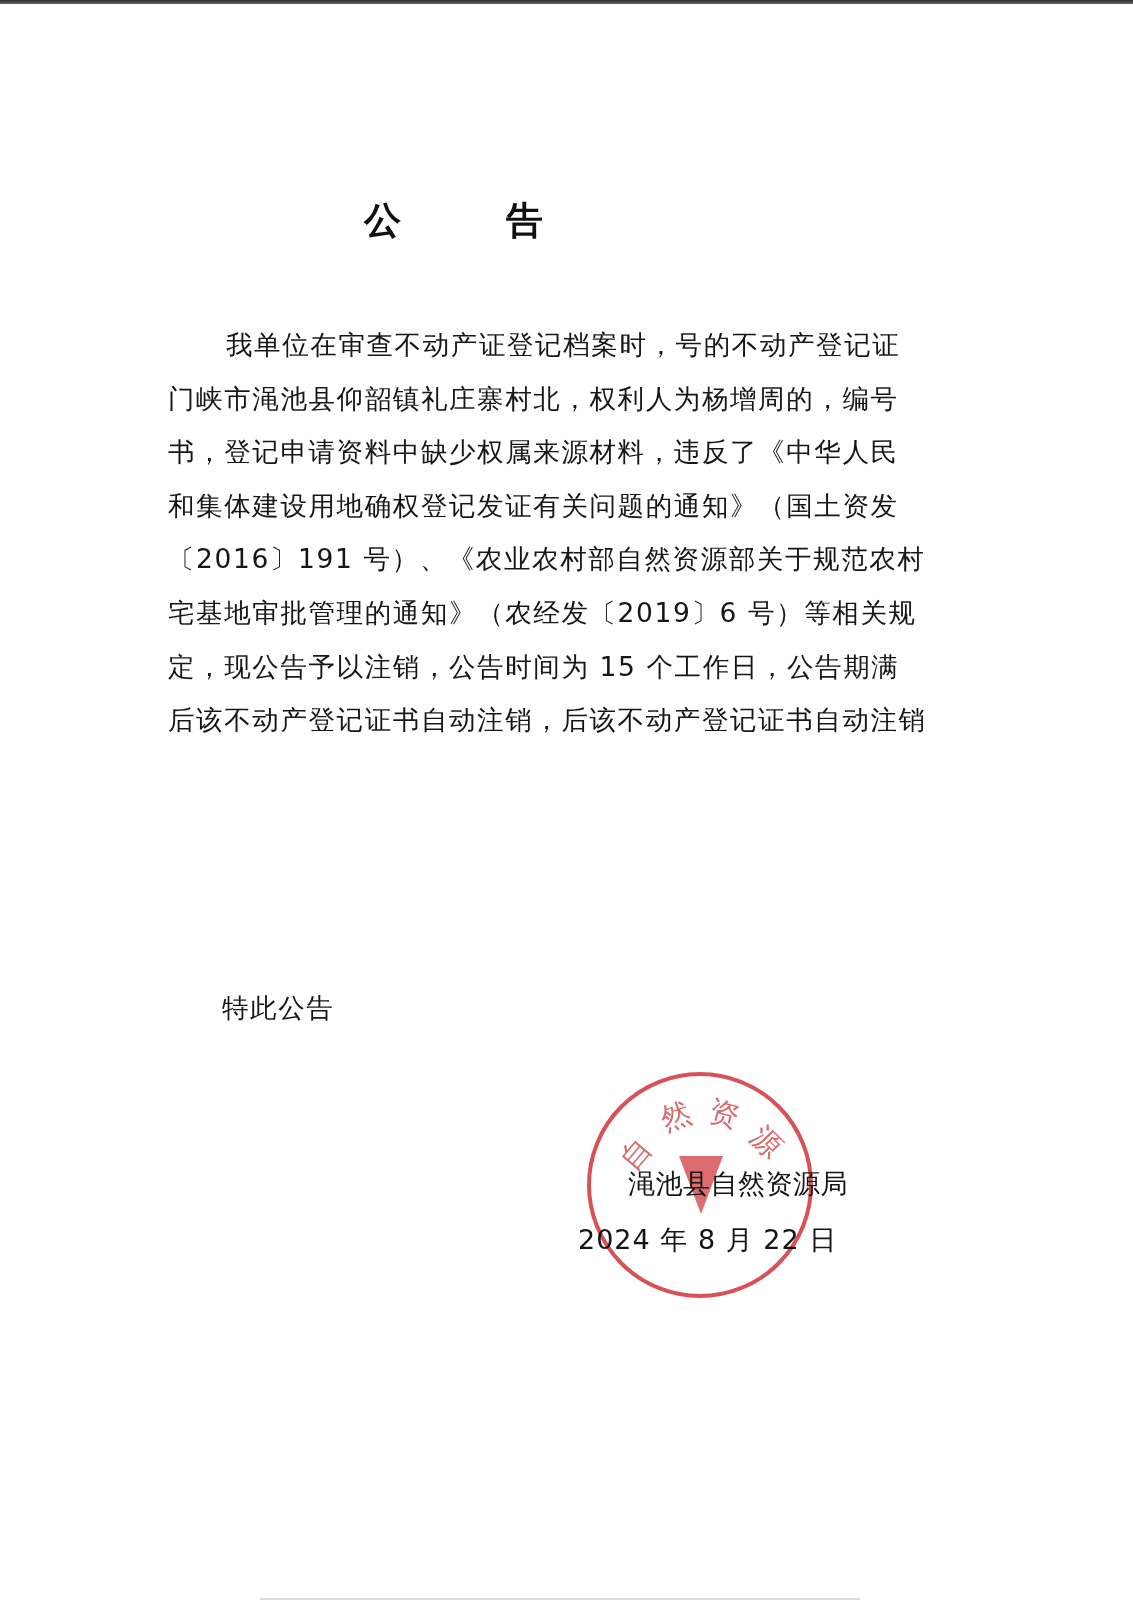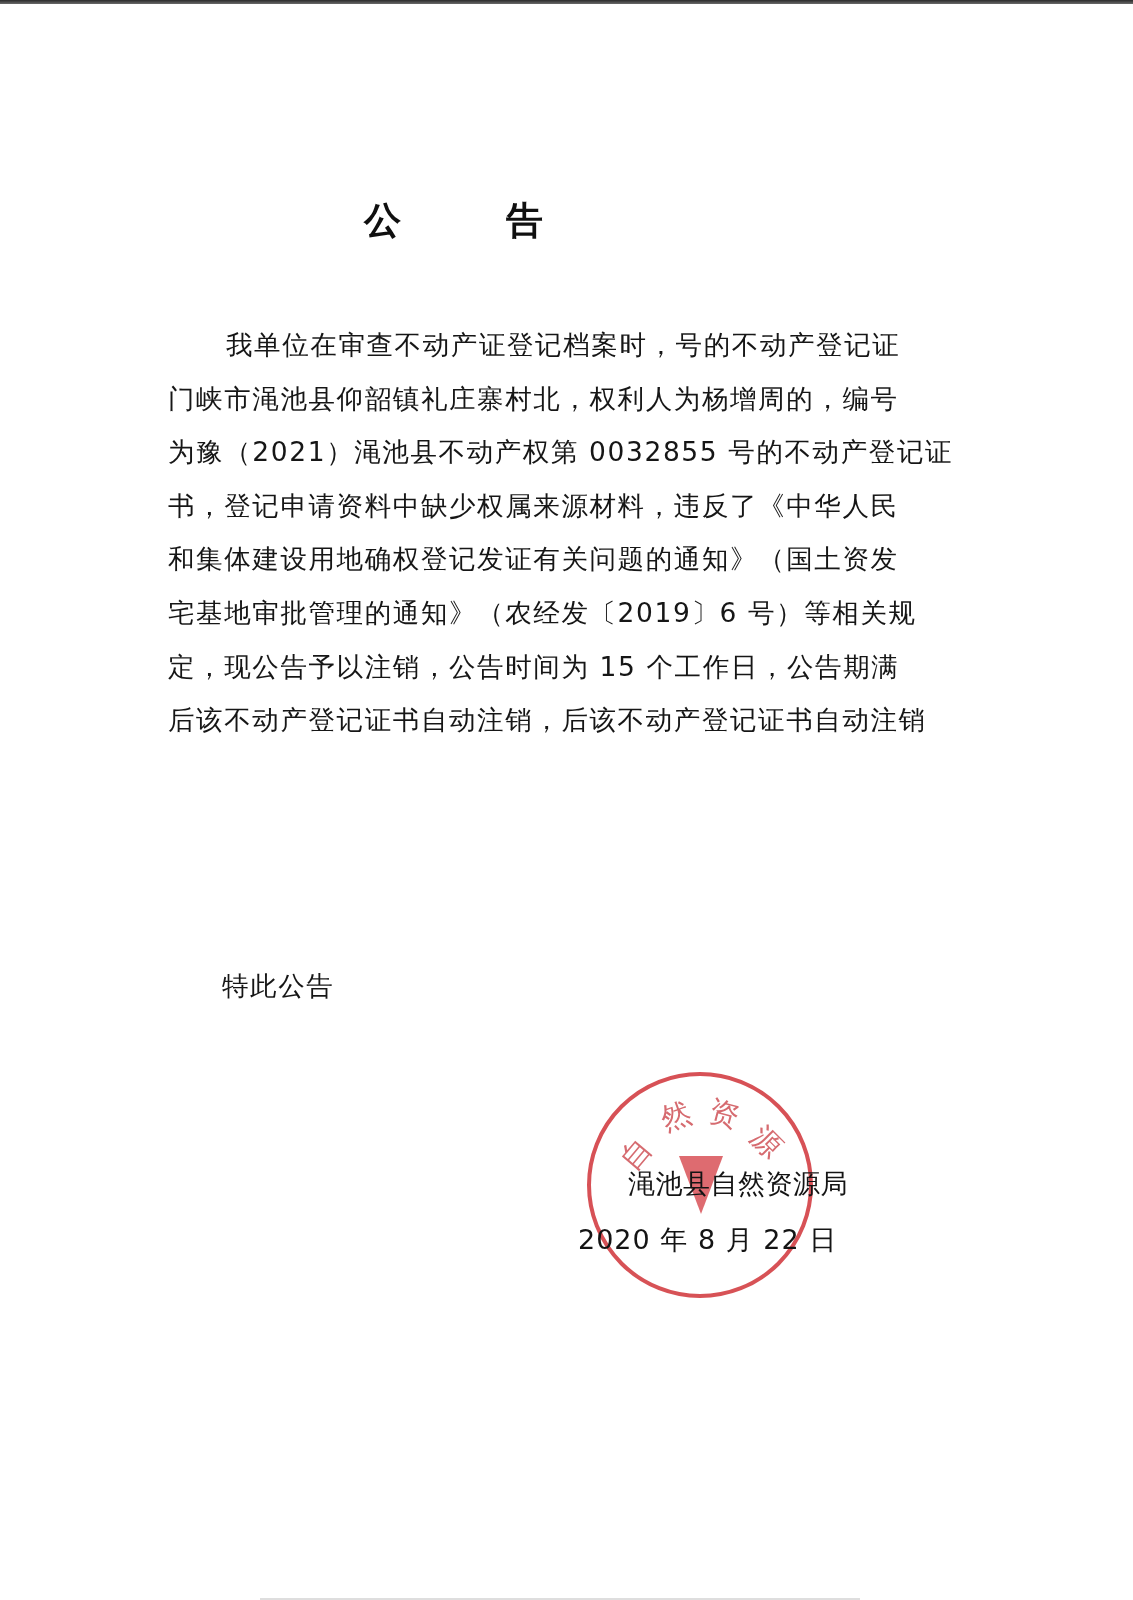--- a/index.html
+++ b/index.html
@@ -54,21 +54,21 @@
     letter-spacing: 1.6px;
     font-family: "DejaVu Sans", "Liberation Sans", sans-serif;
     color: #161616;
   }
   .line.indent {
     padding-left: 58px;
   }
   .closing {
     position: absolute;
     left: 222px;
-    top: 968px;
+    top: 990px;
     font-size: 26.5px;
     letter-spacing: 1.6px;
     font-family: "DejaVu Sans", "Liberation Sans", sans-serif;
     color: #161616;
   }
   .seal {
     position: absolute;
     left: 587px;
     top: 1072px;
     width: 226px;
@@ -120,34 +120,34 @@
 </head>
 <body>
 
 <div class="scan-top-edge"></div>
 
 <div class="title">公 告</div>
 
 <div class="body-text">
   <div class="line indent">我单位在审查不动产证登记档案时，号的不动产登记证</div>
   <div class="line">门峡市渑池县仰韶镇礼庄寨村北，权利人为杨增周的，编号</div>
-  <div class="line">为豫（2021）渑池县不动产权第 0032855 号的不动产登记证</div>
   <div class="line">书，登记申请资料中缺少权属来源材料，违反了《中华人民</div>
   <div class="line">和集体建设用地确权登记发证有关问题的通知》（国土资发</div>
+  <div class="line">〔2016〕191 号）、《农业农村部自然资源部关于规范农村</div>
   <div class="line">宅基地审批管理的通知》（农经发〔2019〕6 号）等相关规</div>
   <div class="line">定，现公告予以注销，公告时间为 15 个工作日，公告期满</div>
   <div class="line">后该不动产登记证书自动注销，后该不动产登记证书自动注销</div>
 </div>
 
 <div class="closing">特此公告</div>
 
 <div class="seal">
   <div class="seal-star"></div>
   <span class="seal-char" style="left:30px; top:58px; transform: rotate(-50deg);">自</span>
   <span class="seal-char" style="left:70px; top:20px; transform: rotate(-20deg);">然</span>
   <span class="seal-char" style="left:118px; top:18px; transform: rotate(15deg);">资</span>
   <span class="seal-char" style="left:160px; top:46px; transform: rotate(45deg);">源</span>
 </div>
 
 <div class="signature">渑池县自然资源局</div>
-<div class="date">2020 年 8 月 22 日</div>
+<div class="date">2024 年 8 月 22 日</div>
 
 <div class="scan-bottom-edge"></div>
 
 </body></html>

